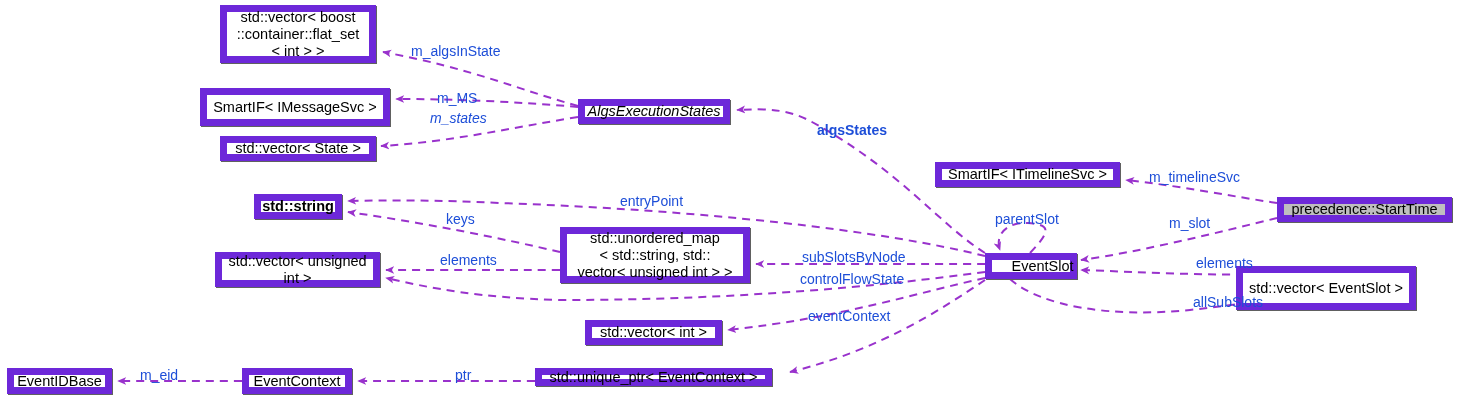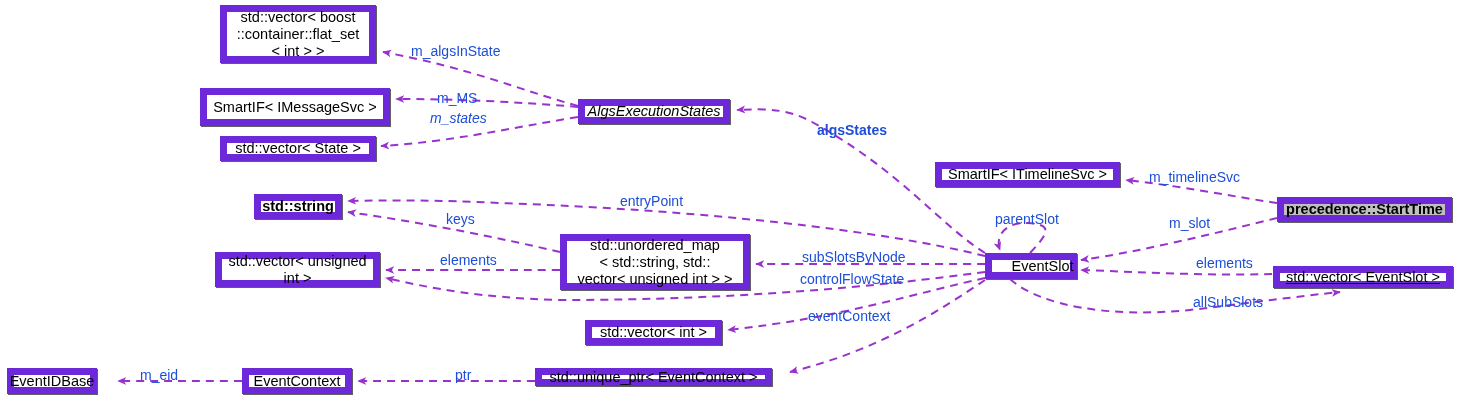--- a/index.html
+++ b/index.html
@@ -34,21 +34,20 @@
     text-align: center;
     display: flex;
     align-items: center;
     justify-content: center;
     padding: 1px 5px;
     white-space: pre;
     box-shadow: 1px 1px 0 0 #606060;
   }
   .node.highlight {
     background: #bfbfbf;
-    font-weight: bold;
   }
   .edge-label {
     position: absolute;
     font-size: 14px;
     line-height: 15px;
     color: #1d4ed8;
     background: transparent;
     white-space: pre;
     text-align: center;
   }
@@ -89,29 +88,29 @@
   <div id="node-layer">
       <div class="node" style="left: 220px; top: 5px; width: 156px; height: 58px;">std::vector&lt; boost
 ::container::flat_set
 &lt; int &gt; &gt;</div>
       <div class="node" style="left: 200px; top: 88px; width: 190px; height: 38px;">SmartIF&lt; IMessageSvc &gt;</div>
       <div class="node" style="left: 220px; top: 136px; width: 156px; height: 25px;">std::vector&lt; State &gt;</div>
       <div class="node" style="left: 578px; top: 99px; width: 152px; height: 25px; font-style: italic;">AlgsExecutionStates</div>
       <div class="node" style="left: 254px; top: 194px; width: 88px; height: 25px; font-weight: bold;">std::string</div>
       <div class="node" style="left: 215px; top: 252px; width: 165px; height: 35px;">std::vector&lt; unsigned
 int &gt;</div>
-      <div class="node" style="left: 560px; top: 234px; width: 190px; height: 56px;">std::unordered_map
+      <div class="node" style="left: 560px; top: 227px; width: 190px; height: 56px;">std::unordered_map
 &lt; std::string, std::
 vector&lt; unsigned int &gt; &gt;</div>
       <div class="node" style="left: 585px; top: 320px; width: 137px; height: 25px;">std::vector&lt; int &gt;</div>
       <div class="node" style="left: 985px; top: 253px; width: 92px; height: 26px; padding-left: 28px;">EventSlot</div>
       <div class="node" style="left: 935px; top: 162px; width: 185px; height: 25px;">SmartIF&lt; ITimelineSvc &gt;</div>
       <div class="node highlight" style="left: 1277px; top: 197px; width: 175px; height: 25px;">precedence::StartTime</div>
-      <div class="node" style="left: 1273px; top: 266px; width: 180px; height: 22px; text-decoration: underline;">std::vector&lt; EventSlot &gt;</div>
-      <div class="node" style="left: 7px; top: 368px; width: 90px; height: 26px;">EventIDBase</div>
+      <div class="node" style="left: 1236px; top: 266px; width: 180px; height: 44px;">std::vector&lt; EventSlot &gt;</div>
+      <div class="node" style="left: 7px; top: 368px; width: 105px; height: 26px;">EventIDBase</div>
       <div class="node" style="left: 242px; top: 368px; width: 110px; height: 26px;">EventContext</div>
       <div class="node" style="left: 535px; top: 368px; width: 237px; height: 18px;">std::unique_ptr&lt; EventContext &gt;</div>
     </div>
   <div id="label-layer">
       <div class="edge-label" style="left: 411px; top: 44px;">m_algsInState</div>
       <div class="edge-label" style="left: 437px; top: 91px;">m_MS</div>
       <div class="edge-label" style="left: 430px; top: 111px; font-style: italic;">m_states</div>
       <div class="edge-label" style="left: 817px; top: 123px; font-weight: bold;">algsStates</div>
       <div class="edge-label" style="left: 620px; top: 194px;">entryPoint</div>
       <div class="edge-label" style="left: 446px; top: 212px;">keys</div>

